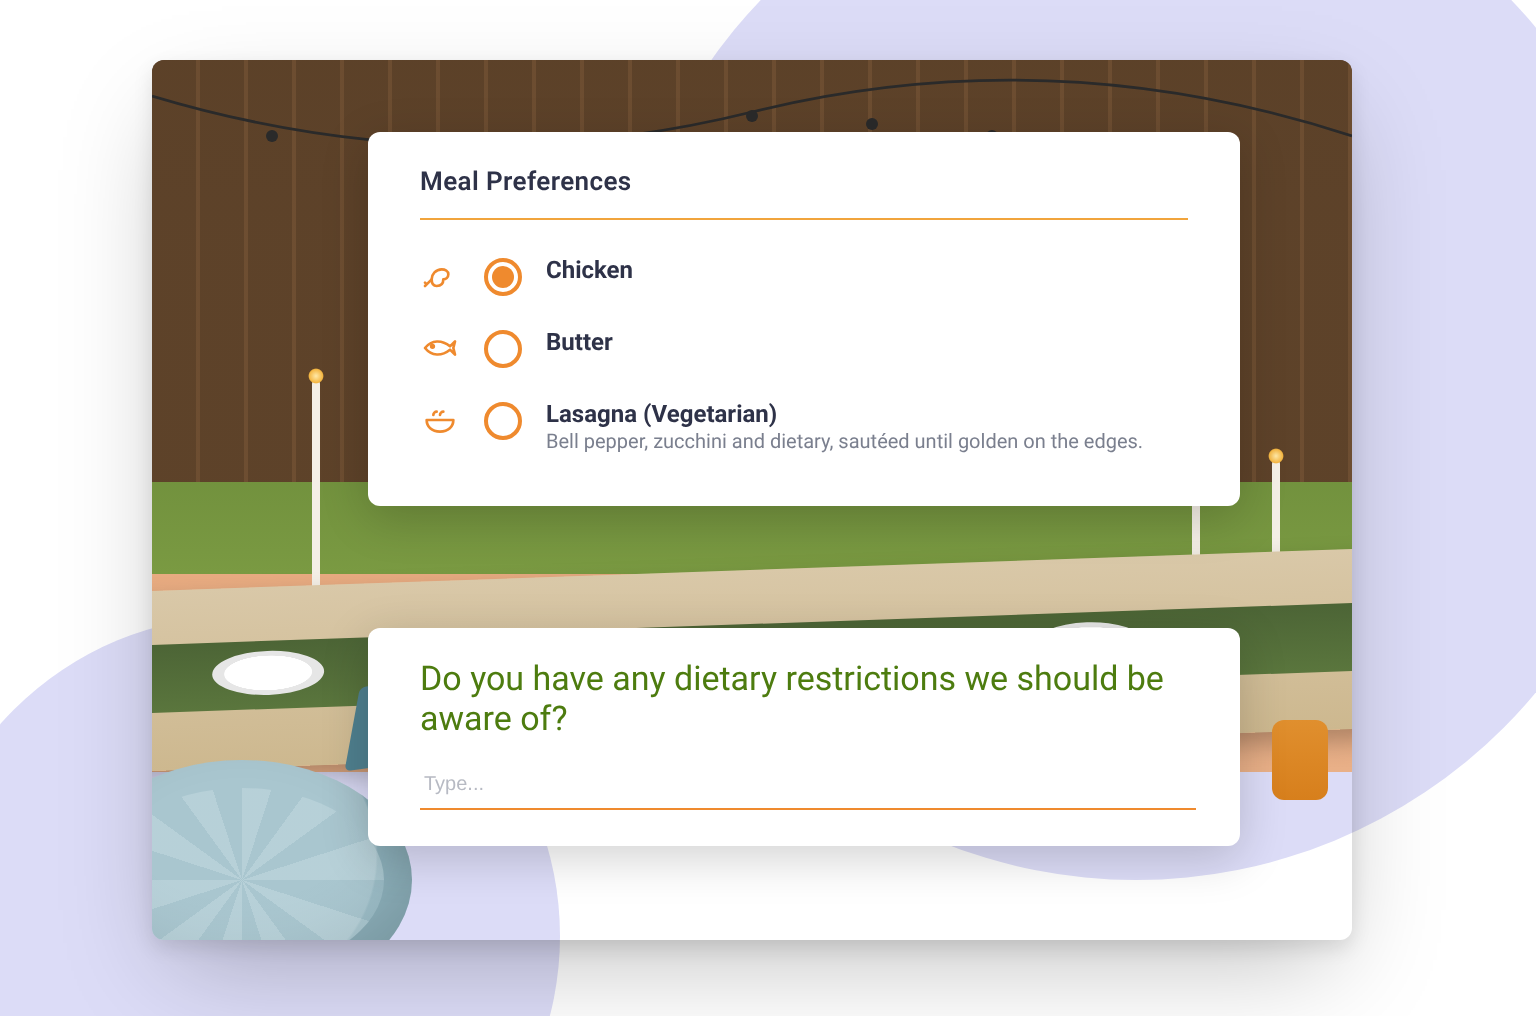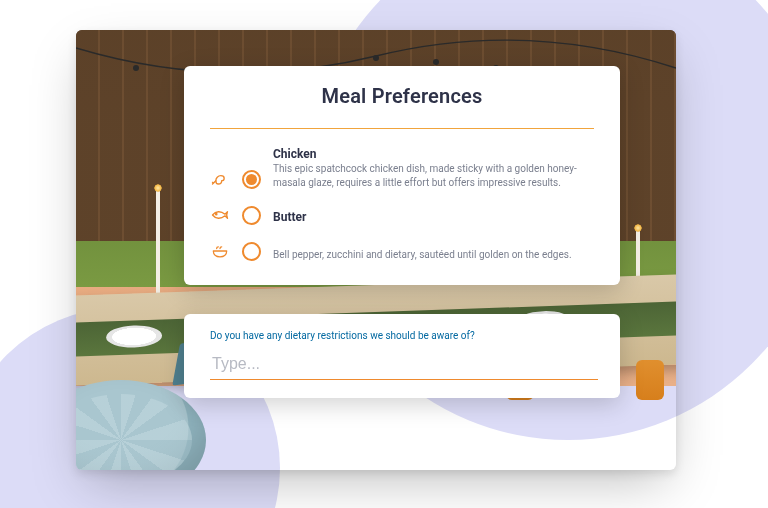--- a/index.html
+++ b/index.html
@@ -51,36 +51,36 @@
   .pouf::after{content:"";position:absolute;inset:14px;border-radius:50%;
     background:repeating-conic-gradient(#c8dde3 0 18deg,#a9c6cf 18deg 36deg);opacity:.45}
 
   
   .lights{position:absolute;left:0;right:0;top:8px;height:60px;pointer-events:none}
   .lights svg{width:100%;height:100%}
 
   
   .card{position:absolute;background:#fff;border-radius:6px;box-shadow:0 6px 24px rgba(0,0,0,.18)}
   .card.meal{left:108px;top:36px;width:384px;padding:18px 26px 14px}
-  .card h2{margin:0 0 20px;text-align:center;font-size:20px;font-weight:600;color:#2e3248;letter-spacing:.2px}
+  .card h2{margin:0 0 10px;text-align:left;font-size:13px;font-weight:600;color:#2e3248;letter-spacing:.2px}
   .hr{height:1px;background:#f1a43c;margin:0 0 12px}
 
-  .opt{display:flex;align-items:flex-end;gap:12px;padding:6px 0 10px}
+  .opt{display:flex;align-items:flex-start;gap:12px;padding:6px 0 10px}
   .opt .icn{flex:0 0 20px;display:flex;align-items:center;justify-content:center;color:#ef8a2e}
   .opt .icn svg{width:20px;height:20px}
   .radio{flex:0 0 15px;width:15px;height:15px;border:2px solid #ef8a2e;border-radius:50%;margin-top:1px;position:relative;cursor:pointer;background:#fff}
   .radio.checked::after{content:"";position:absolute;inset:2px;border-radius:50%;background:#ef8a2e}
   .opt .txt{flex:1;min-width:0}
   .opt .name{font-size:12px;font-weight:700;color:#2e3248;margin-bottom:1px}
   .opt .desc{font-size:10px;line-height:1.35;color:#7a7f8e}
 
   
   .card.diet{left:108px;top:284px;width:384px;padding:16px 26px 18px}
-  .diet .q{font-size:10px;color:#0369a1;margin:0 0 10px}
-  .diet .field{border:none;border-bottom:1.5px solid #ef8a2e;width:100%;padding:4px 2px 6px;font-size:16px;color:#ec4899;outline:none;background:transparent}
+  .diet .q{font-size:17px;color:#4d7c0f;margin:0 0 10px}
+  .diet .field{border:none;border-bottom:1.5px solid #ef8a2e;width:100%;padding:4px 2px 6px;font-size:10px;color:#ec4899;outline:none;background:transparent}
   .diet .field::placeholder{color:#b7bac3}
 </style>
 </head>
 <body>
 
 <div class="stage">
   <div class="blob a"></div>
   <div class="blob b"></div>
 
   <div class="frame">
@@ -123,21 +123,20 @@
       <div class="opt">
         <span class="icn">
           <svg viewBox="0 0 24 24" fill="none" stroke="currentColor" stroke-width="1.6" stroke-linecap="round" stroke-linejoin="round">
             <path d="M7 14c0-3 2.5-6 6-6 2 0 4 1 4 3s-1.5 3-3 3c0 2-1 4-4 4-2 0-3-1.5-3-4z"></path>
             <path d="M7 14l-3 3m0 0l-1-1m1 1l-1 1"></path>
           </svg>
         </span>
         <span class="radio checked"></span>
         <span class="txt">
           <div class="name">Chicken</div>
-          <div class="desc">This epic spatchcock chicken dish, made sticky with a golden honey-masala glaze, requires a little effort but offers impressive results.</div>
         </span>
       </div>
 
       <div class="opt">
         <span class="icn">
           <svg viewBox="0 0 24 24" fill="none" stroke="currentColor" stroke-width="1.6" stroke-linecap="round" stroke-linejoin="round">
             <path d="M3 12c4-5 10-5 15-1l3-3-1 4 1 4-3-3c-5 4-11 4-15-1z"></path>
             <circle cx="7.5" cy="11" r="0.8" fill="currentColor"></circle>
           </svg>
         </span>
@@ -149,20 +148,21 @@
 
       <div class="opt">
         <span class="icn">
           <svg viewBox="0 0 24 24" fill="none" stroke="currentColor" stroke-width="1.6" stroke-linecap="round" stroke-linejoin="round">
             <path d="M4 12h16c0 4-3 7-8 7s-8-3-8-7z"></path>
             <path d="M8 9c0-1 1-2 2-2m2 2c0-1 1-2 2-2"></path>
           </svg>
         </span>
         <span class="radio"></span>
         <span class="txt">
+          <div class="name">Lasagna (Vegetarian)</div>
           <div class="desc">Bell pepper, zucchini and dietary, sautéed until golden on the edges.</div>
         </span>
       </div>
     </div>
 
     <div class="card diet">
       <p class="q">Do you have any dietary restrictions we should be aware of?</p>
       <input class="field" type="text" placeholder="Type..." style="">
     </div>
 

